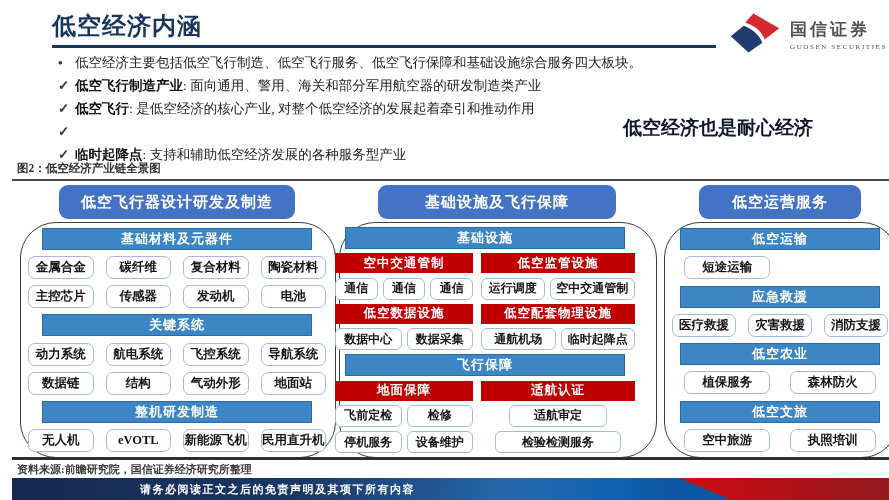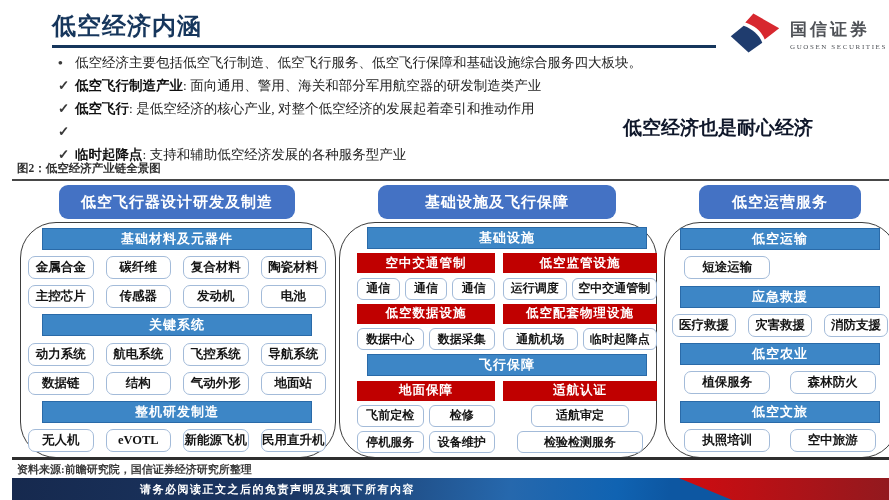--- a/index.html
+++ b/index.html
@@ -35,21 +35,21 @@
 
   .pill{position:absolute;top:185px;height:34px;background:#4472c4;border-radius:9px;
         color:#fff;font-weight:700;font-size:15px;display:flex;align-items:center;
         justify-content:center;z-index:3;letter-spacing:1px;}
   .p1{left:47px;width:236px;}
   .p2{left:366px;width:238px;}
   .p3{left:687px;width:162px;}
 
   .content{position:absolute;display:flex;flex-direction:column;justify-content:space-between;z-index:2;}
   .cc1{left:16px;top:228px;width:298px;height:224px;}
-  .cc2{left:345px;top:227px;width:300px;height:226px;}
+  .cc2{left:323px;top:227px;width:300px;height:226px;}
   .cc3{left:660px;top:228px;width:216px;height:224px;}
 
   .bar{background:#3d86c6;border:1px solid #2a6aa8;color:#fff;font-weight:700;font-size:13px;
        height:20px;display:flex;align-items:center;justify-content:center;letter-spacing:1px;}
   .inset{margin:0 14px;}
   .inset2{margin:0 10px;}
   .inset3{margin:0 8px;}
   .redbar{background:#c00000;color:#fff;font-weight:700;font-size:12.5px;height:20px;flex:1;
           display:flex;align-items:center;justify-content:center;letter-spacing:1px;}
   .irow{display:flex;gap:12px;}
@@ -246,22 +246,22 @@
       <div class="item">灾害救援</div>
       <div class="item">消防支援</div>
     </div>
     <div class="bar inset3">低空农业</div>
     <div class="irow spread">
       <div class="item">植保服务</div>
       <div class="item">森林防火</div>
     </div>
     <div class="bar inset3">低空文旅</div>
     <div class="irow spread">
+      <div class="item">空中旅游</div>
       <div class="item">执照培训</div>
-      <div class="item">空中旅游</div>
     </div>
   </div>
 
   <div class="hr-bottom"></div>
   <div class="source">资料来源:前瞻研究院，国信证券经济研究所整理</div>
 
   <div class="footer">
     <div class="footer-red"></div>
     <div class="footer-text">请务必阅读正文之后的免责声明及其项下所有内容</div>
   </div>

